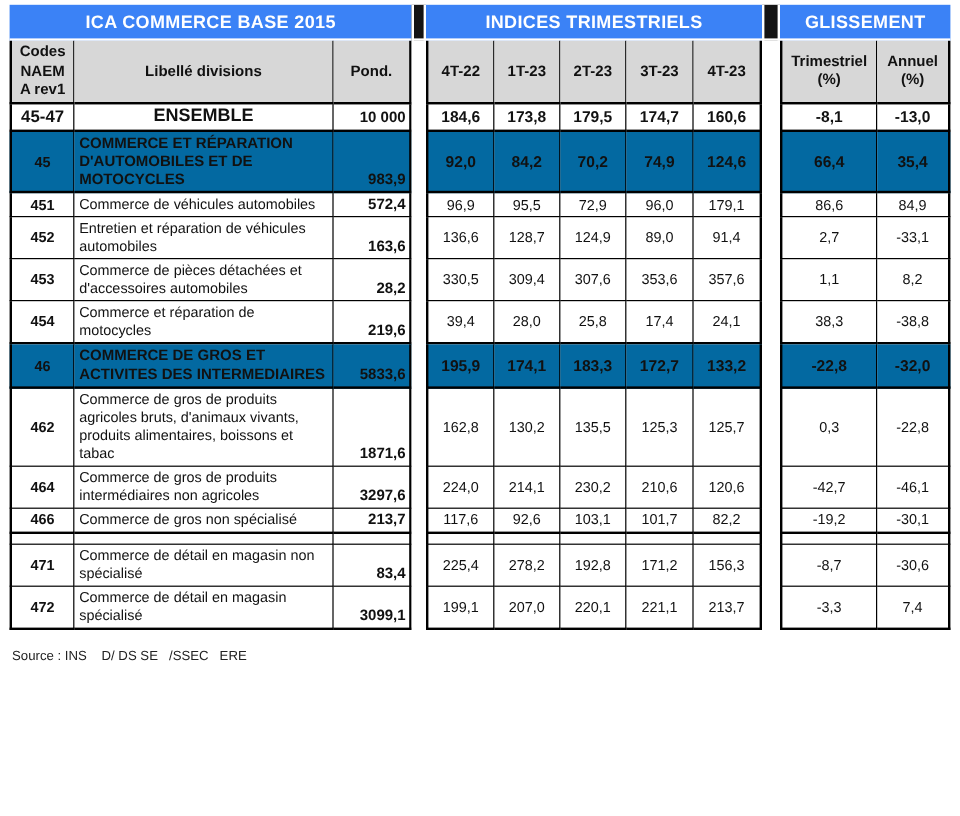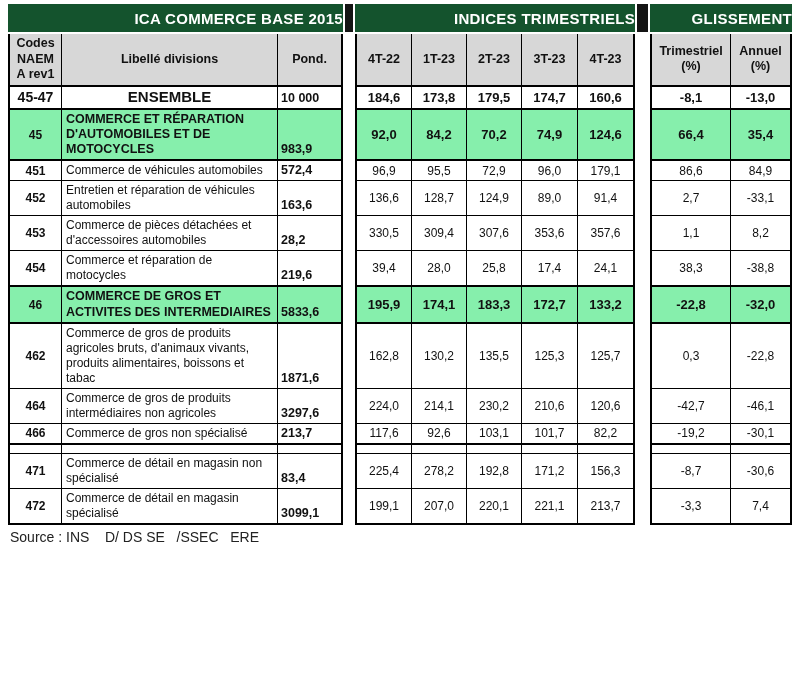--- a/index.html
+++ b/index.html
@@ -9,22 +9,22 @@
   }
   .page{padding:4px 8px 0 8px;}
   table{
     border-collapse:separate;border-spacing:0;table-layout:fixed;
     width:784px;
   }
   td,th{box-sizing:border-box;padding:2px 3px;vertical-align:middle;overflow:hidden;}
 
   
   th.bar{
-    background:#14532d;color:#fff;font-weight:bold;font-size:15px;
-    letter-spacing:.3px;text-align:right;height:30px;
+    background:#3b82f6;color:#fff;font-weight:bold;font-size:15px;
+    letter-spacing:.3px;text-align:center;height:30px;
     border-bottom:2px solid #fff;padding:2px 0;
   }
   th.bar-gap{
     background:#141414;border-left:2px solid #fff;border-right:2px solid #fff;
     border-bottom:2px solid #fff;padding:0;
   }
 
   
   th.h{
     background:#d7d7d7;font-weight:bold;font-size:12.5px;line-height:1.25;
@@ -45,43 +45,43 @@
   .c-ann{border-right:2px solid #000;}
 
   
   tbody td{border-bottom:1px solid #000;font-size:12px;}
   tbody td.c-gap1,tbody td.c-gap2{border-bottom:none;}
   tr.thick td{border-bottom-width:2px;}
   tr.thick td.c-gap1,tr.thick td.c-gap2{border-bottom:none;}
 
   td.c-codes{font-weight:bold;text-align:center;font-size:12px;}
   td.c-label{text-align:left;padding:2px 4px;line-height:1.25;}
-  td.c-pond{font-weight:bold;text-align:left;vertical-align:bottom;
+  td.c-pond{font-weight:bold;text-align:right;vertical-align:bottom;
             padding-bottom:3px;font-size:12.5px;}
   td.c-q0,td.c-q1,td.c-q2,td.c-q3,td.c-q4,td.c-trim,td.c-ann{text-align:center;}
 
   
   tr.r-total td{font-weight:bold;}
   tr.r-total td.c-codes{font-size:14px;text-align:center;}
   tr.r-total td.c-label{text-align:center;font-size:15px;padding:1px 2px;}
   tr.r-total td.c-q0,tr.r-total td.c-q1,tr.r-total td.c-q2,tr.r-total td.c-q3,
   tr.r-total td.c-q4,tr.r-total td.c-trim,tr.r-total td.c-ann{font-size:13px;}
 
-  tr.r-section td{background:#86efac;font-weight:bold;}
+  tr.r-section td{background:#0369a1;font-weight:bold;}
   tr.r-section td.c-gap1,tr.r-section td.c-gap2{background:#fff;}
   tr.r-section td.c-label{font-size:12.5px;line-height:1.22;height:28px;}
   tr.r-section td.c-q0,tr.r-section td.c-q1,tr.r-section td.c-q2,
   tr.r-section td.c-q3,tr.r-section td.c-q4,
   tr.r-section td.c-trim,tr.r-section td.c-ann{font-size:13px;}
 
   tr.r-spacer td{height:9px;padding:0;}
 
   
   .footer{
-    font-size:14px;color:#222;padding:4px 0 0 2px;white-space:pre;
+    font-size:11px;color:#222;padding:4px 0 0 2px;white-space:pre;margin-top:12px;
   }
 </style>
 </head>
 <body>
 
 <div class="page">
   <table>
     <colgroup>
       <col style="width:54px">
         <col style="width:216px">

